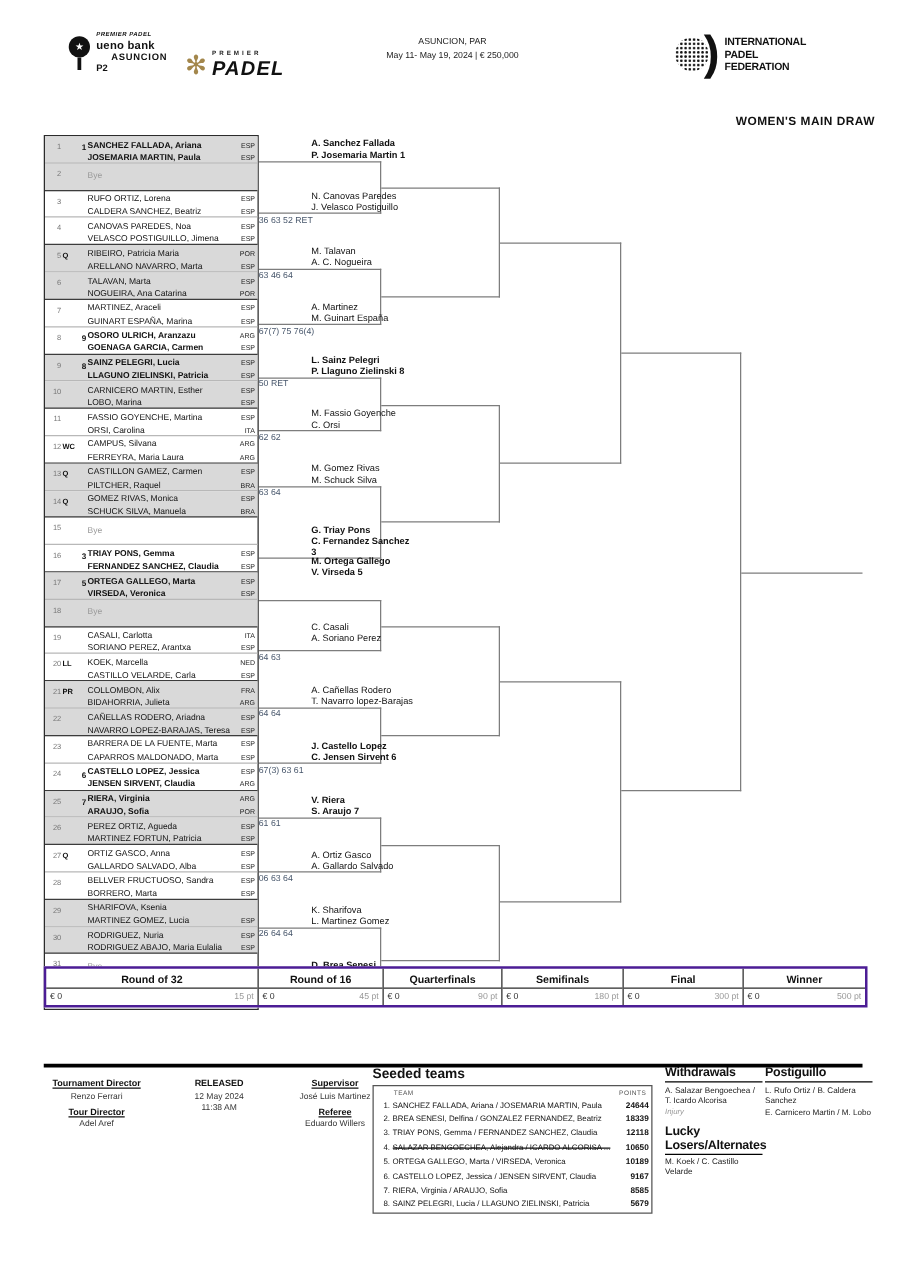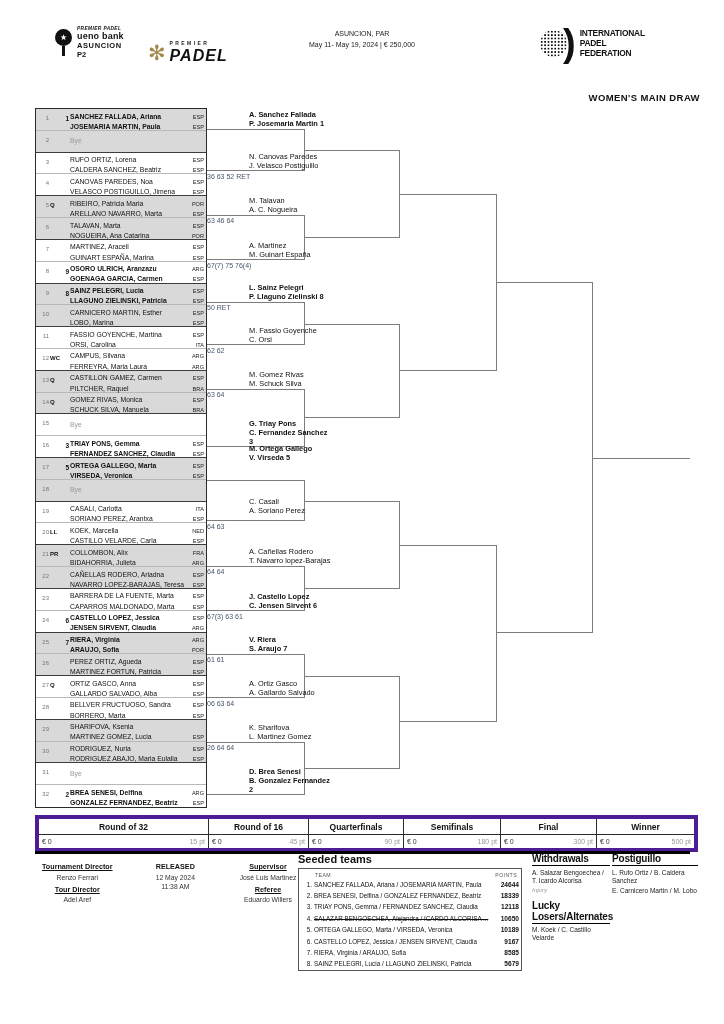--- a/index.html
+++ b/index.html
@@ -8,21 +8,21 @@
 
   
   .logo-ueno{position:absolute;left:55px;top:26px;display:flex;align-items:center;gap:5px;}
   .racket{display:flex;flex-direction:column;align-items:center;}
   .racket-head{width:17px;height:17px;border-radius:50%;background:#111;color:#fff;font-size:8px;
                display:flex;align-items:center;justify-content:center;}
   .racket-stem{width:3px;height:10px;background:#111;}
   .ueno-text div{white-space:nowrap;}
   .ueno-l1{font-size:4.8px;font-weight:bold;font-style:italic;letter-spacing:.4px;}
   .ueno-l2{font-size:9px;font-weight:bold;letter-spacing:.2px;}
-  .ueno-l3{font-size:7.5px;font-weight:bold;letter-spacing:.6px;}
+  .ueno-l3{font-size:7.5px;font-weight:bold;letter-spacing:.6px;margin-left:12px;}
   .ueno-l4{font-size:7.5px;font-weight:bold;}
   .logo-pp{position:absolute;left:148px;top:40px;display:flex;align-items:center;}
   .pp-flower{font-size:21px;color:#a3874c;margin-right:4px;line-height:21px;}
   .pp-top{font-size:5px;letter-spacing:2.4px;font-weight:bold;color:#222;}
   .pp-word{font-size:16px;font-weight:bold;font-style:italic;letter-spacing:1px;margin-top:1px;}
   .title-block{position:absolute;left:212px;top:26px;width:300px;text-align:center;}
   .t1{font-size:13.5px;font-weight:bold;letter-spacing:.2px;}
   .t2{font-size:7px;margin-top:4px;color:#222;}
   .t3{font-size:7px;margin-top:4px;color:#222;}
   .logo-ipf{position:absolute;left:540px;top:28px;display:flex;align-items:center;}
@@ -49,21 +49,21 @@
 
   
   .r16-team{position:absolute;left:207px;width:98px;white-space:nowrap;}
   .r16-team .r16-line{font-size:7.4px;line-height:9px;padding-left:42px;}
   .r16-team.bold{font-weight:bold;}
   .r16-score{position:absolute;left:207px;font-size:7px;color:#47566b;}
   .bracket-box{position:absolute;border:1px solid #7d7d7d;border-left:none;box-sizing:border-box;}
   .winner-line{position:absolute;border-top:1px solid #7d7d7d;}
 
   
-  #rounds{position:absolute;left:35px;top:815px;display:flex;border:4px solid #4c1d95;background:#fff;}
+  #rounds{position:absolute;left:35px;top:773px;display:flex;border:2px solid #4c1d95;background:#fff;}
   .round-col{box-sizing:border-box;border-right:1px solid #2b2b2b;}
   .round-col:last-child{border-right:none;}
   .round-label{font-size:8.5px;font-weight:bold;text-align:center;padding:2.5px 0;border-bottom:1px solid #2b2b2b;}
   .round-vals{display:flex;justify-content:space-between;font-size:7px;padding:2.5px 3px 3px;}
   .round-prize{color:#333;}
   .round-points{color:#999;}
 
   
   .rule{position:absolute;left:35px;top:851px;width:655px;height:3px;background:#000;}
   #officials{position:absolute;left:42px;top:858px;width:256px;display:flex;justify-content:space-between;text-align:center;}

